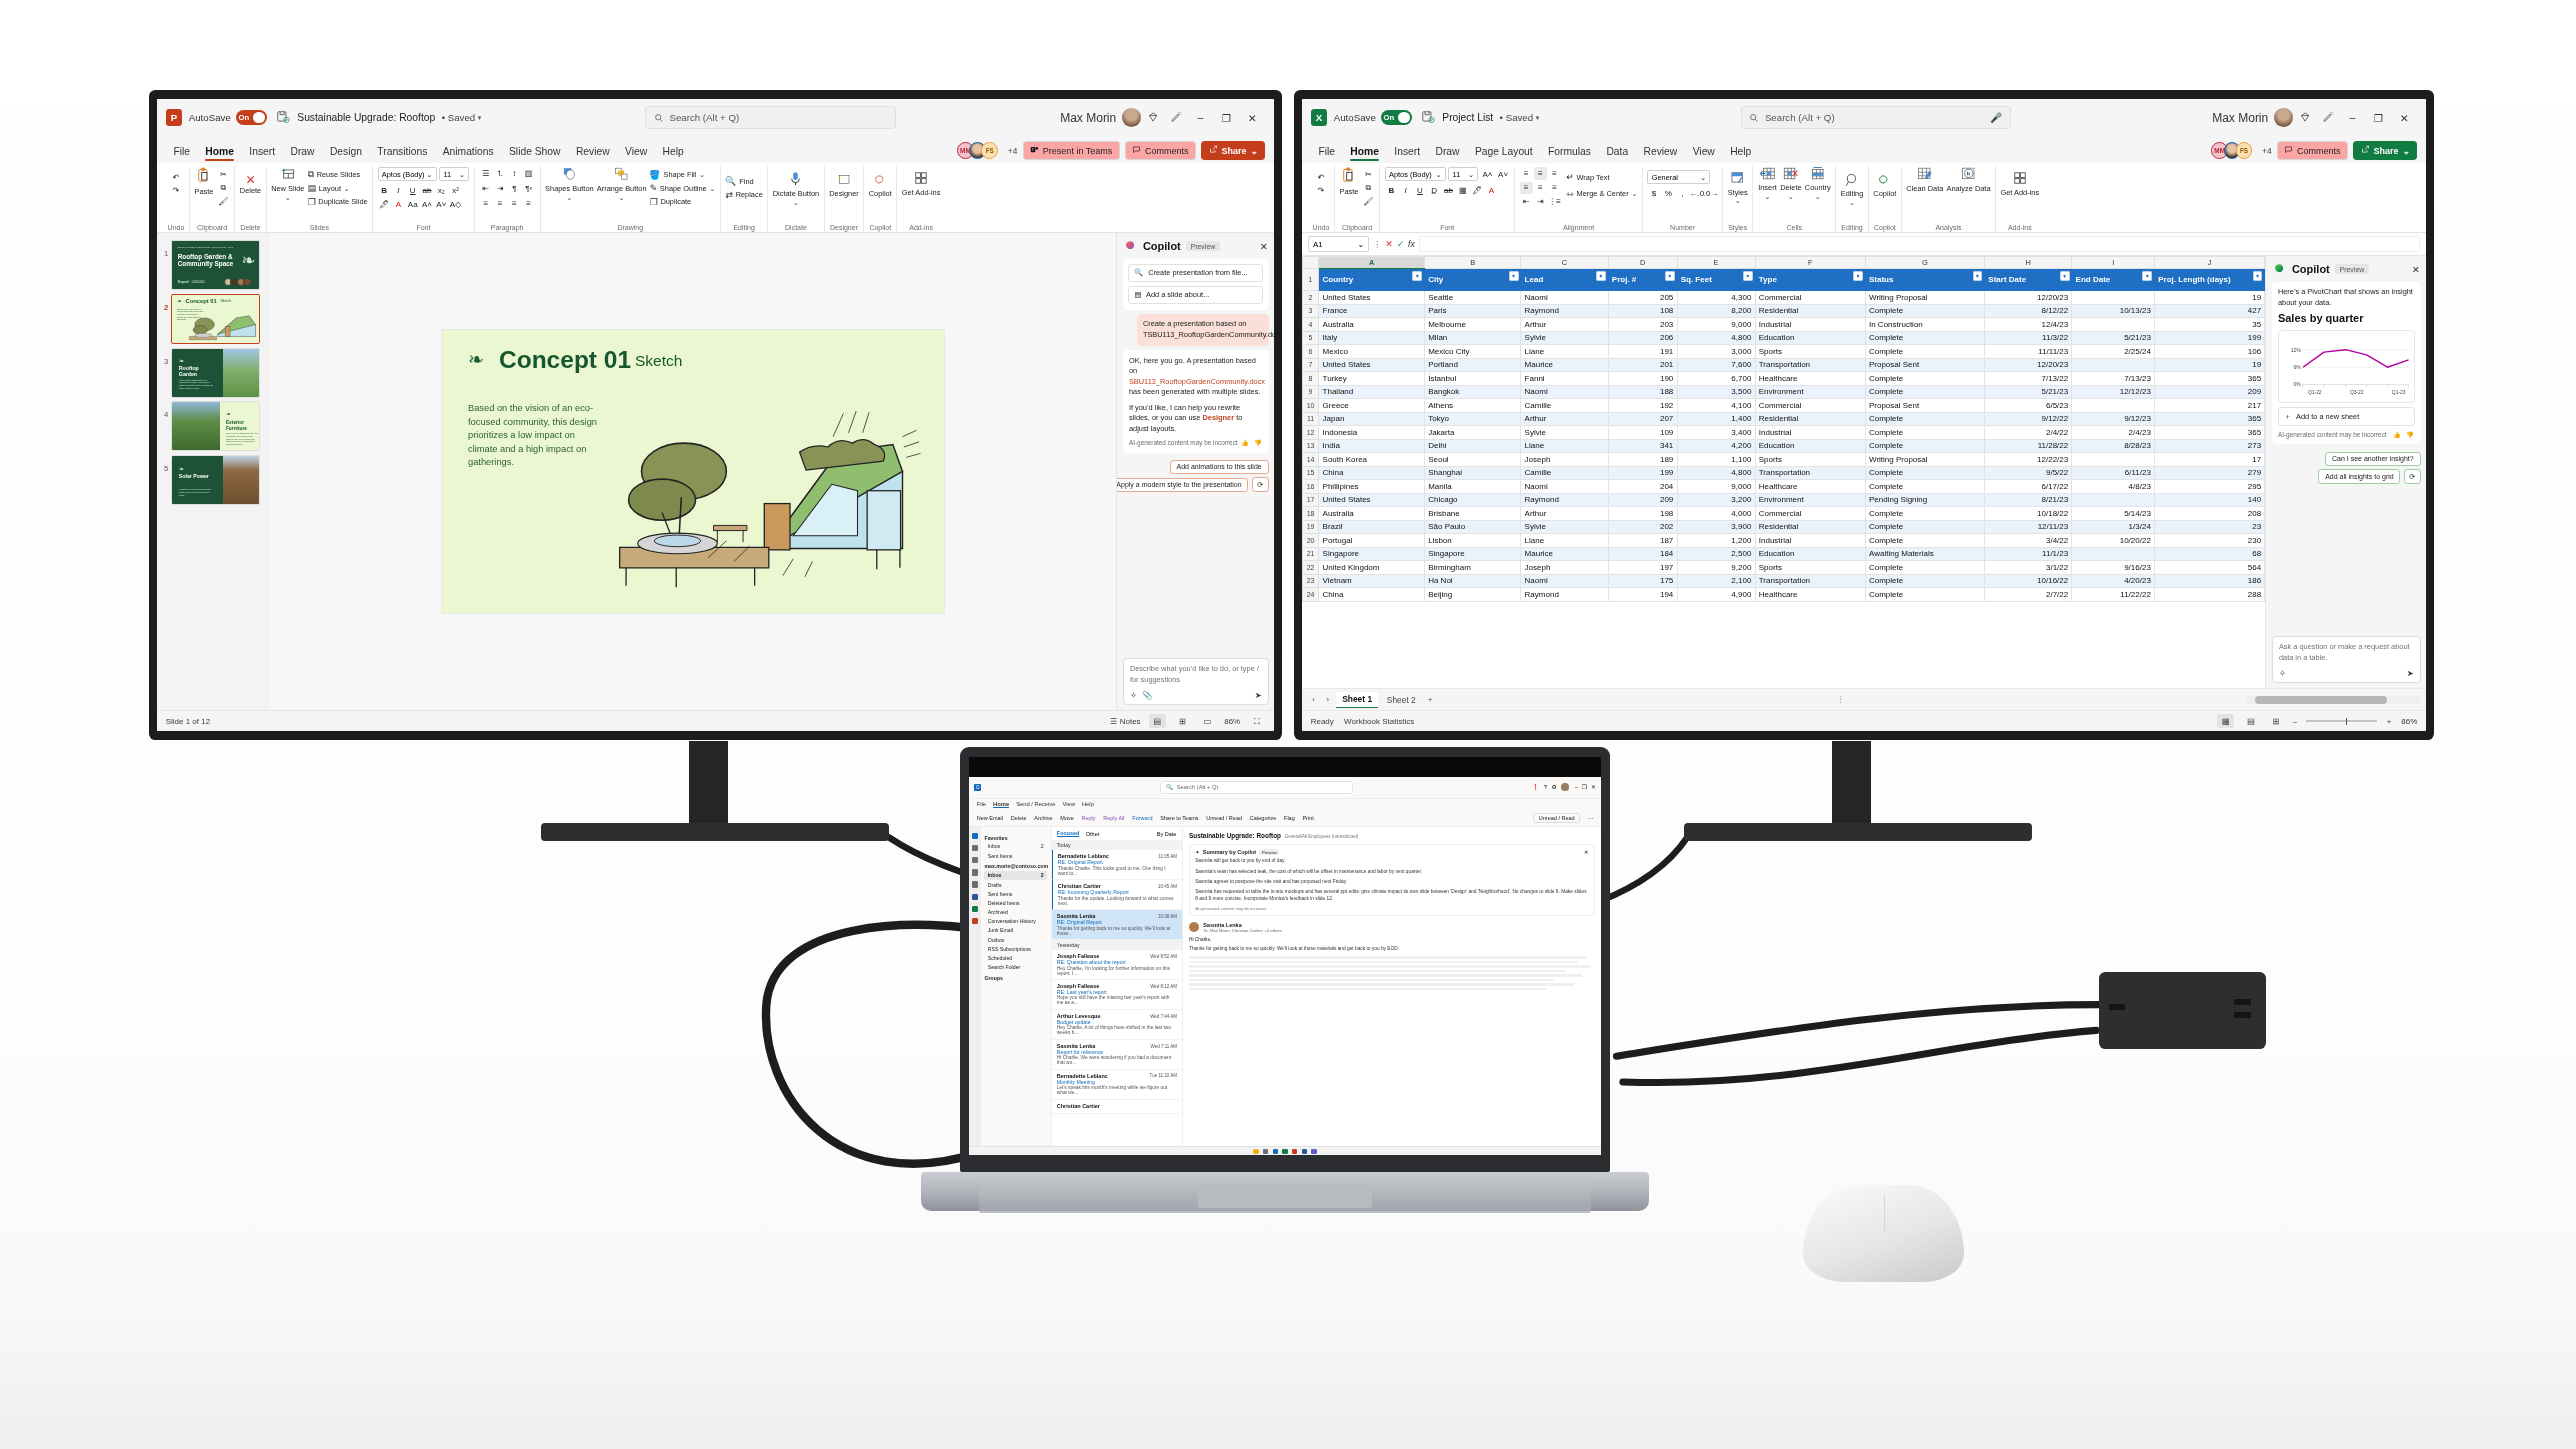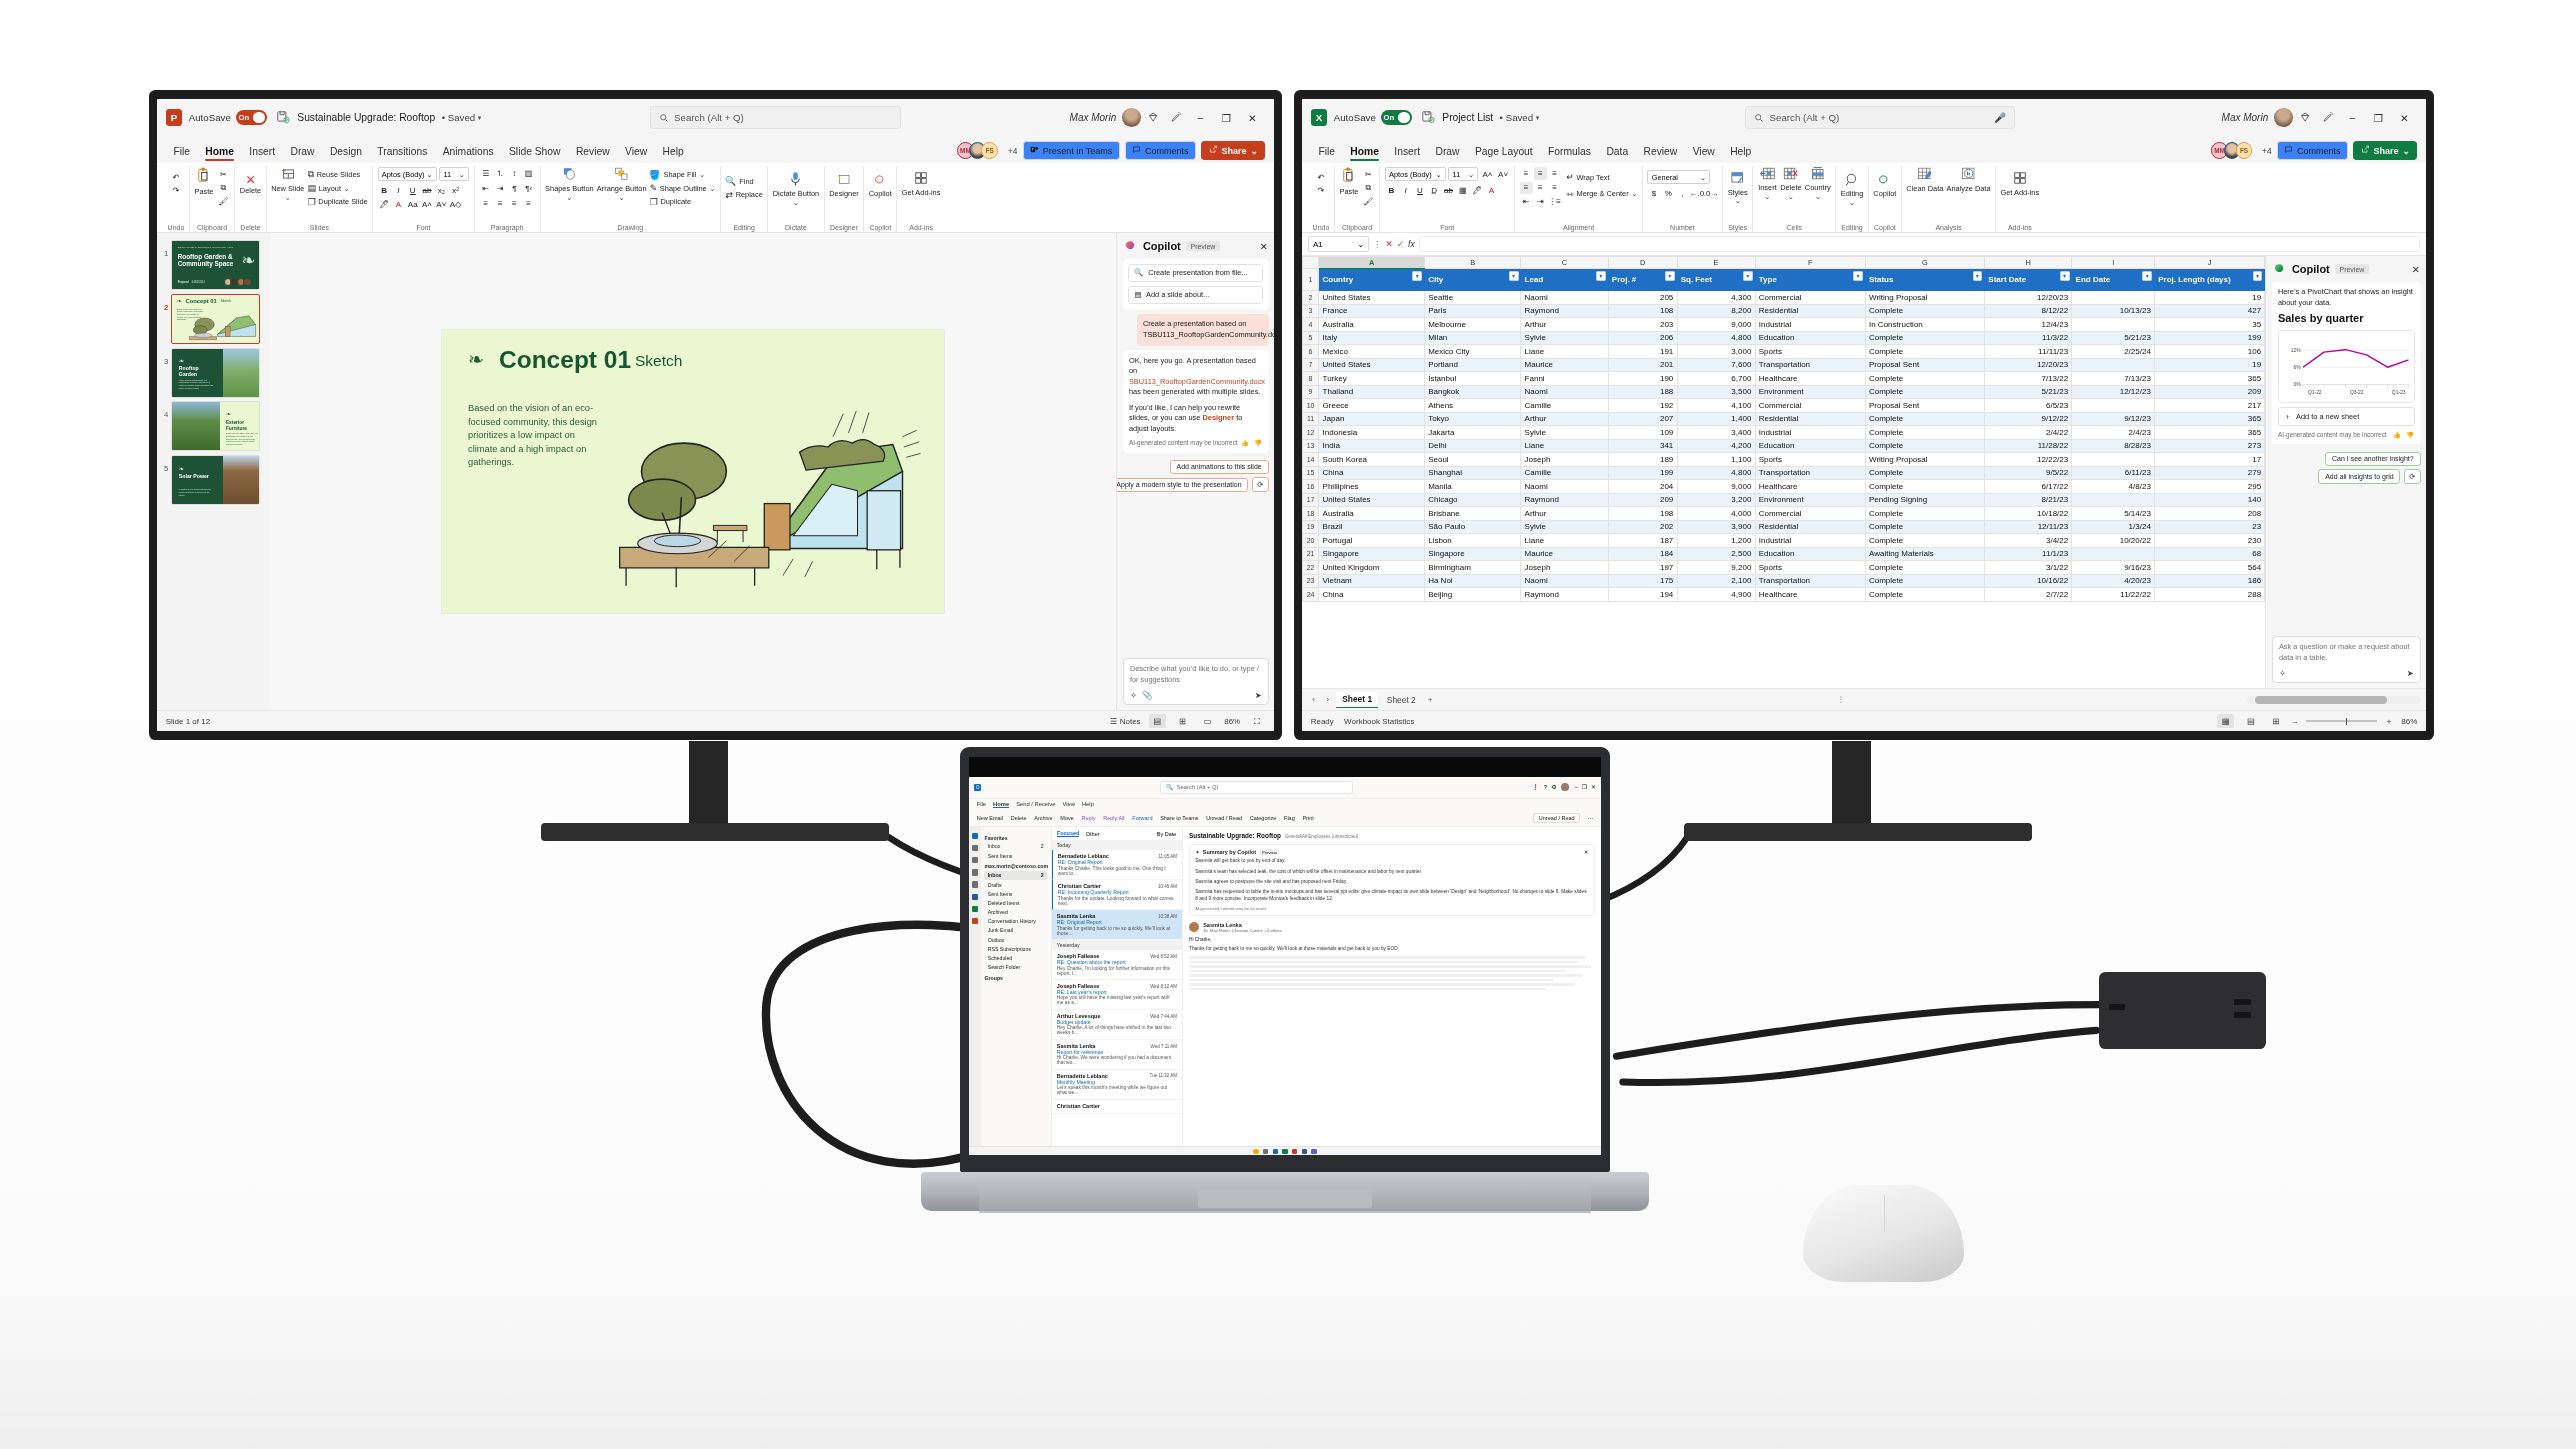--- a/index.html
+++ b/index.html
@@ -33,36 +33,36 @@
   .toggle.ppt { background:#c43e1c; }
   .toggle.xl  { background:#107c41; }
   .toggle .knob{ position:absolute; right:1.9px; width:11.6px; height:11.6px; border-radius:50%; background:#fff;}
   .savico { width:15.5px; height:15.5px; margin-right:5.8px; opacity:.85 }
   .doctitle { font-size:10.3px; color:#1b1b1b; margin-right:6.4px; }
   .savedtxt { font-size:9.7px; color:#444; margin-right:2.6px; }
   .caret { font-size:7px; color:#555; }
   .searchbox { flex:0 0 auto; height:23px; background:#f0f0f0; border:0.6px solid #e0e0e0; border-radius:3.2px;
                display:flex; align-items:center; padding:0 7.7px; font-size:9.7px; color:#555; }
   .searchbox .ph { margin-left:5.8px; }
-  .username{ font-size:10px; color:#333; margin-right:5.8px;font-style:italic;}
+  .username{ font-size:12px; color:#333; margin-right:5.8px;}
   .avatar { width:19.3px;height:19.3px;border-radius:50%;background:#9a7b63;
             background-image:radial-gradient(circle at 50% 35%, #c9a98d 35%, #7d5f49 70%); }
   .winbtn { width:26px; height:22px; display:flex;align-items:center;justify-content:center;
             font-size:10.3px; color:#333; }
   .ticon { width:23px;height:22px;display:flex;align-items:center;justify-content:center;color:#444;}
 
   .tabsrow { height:27px; display:flex; align-items:flex-end; padding:0 9px; background:#f5f5f5;
              position:relative;}
   .tab { font-size:10.3px; color:#333; padding:2.6px 7.7px 5.8px 7.7px; position:relative; white-space:nowrap;}
   .tab.active { font-weight:bold; color:#111; }
   .tab.active::after{ content:""; position:absolute;left:7.7px;right:7.7px;bottom:1.9px;height:1.9px;border-radius:1.3px;}
   .ppt .tab.active::after{ background:#c43e1c; }
   .xl  .tab.active::after{ background:#107c41; }
   .tabs-right { position:absolute; right:9px; bottom:2.6px; display:flex; align-items:center; gap:5.2px;}
-  .pill { height:19.3px; border:0.6px solid #d6d6d6; border-radius:3.2px; background:#3b82f6;
+  .pill { height:19.3px; border:0.6px solid #d6d6d6; border-radius:3.2px; background:#fca5a5;
           display:flex;align-items:center;gap:3.9px;padding:0 6.4px; font-size:9px;color:#222;}
   .pill.solid-ppt{ background:#c43e1c; color:#fff; border-color:#c43e1c; font-weight:bold;}
   .pill.solid-xl { background:#107c41; color:#fff; border-color:#107c41; font-weight:bold;}
   .facepile { display:flex; align-items:center; }
   .fp { width:16.7px;height:16.7px;border-radius:50%;border:1.3px solid #fff;margin-left:-4.5px;
         font-size:6.4px;font-weight:bold;display:flex;align-items:center;justify-content:center;}
   .fp1{ background:#f5c3c8; color:#b3283c; border-color:#b3283c; margin-left:0;}
   .fp2{ background:#cfe4f7; border-color:#1660a8;
         background-image:radial-gradient(circle at 50% 38%, #e3c3a6 35%, #4a3b30 72%);}
   .fp3{ background:#fde0b2; color:#8a5a00; border-color:#e8a33d;}

